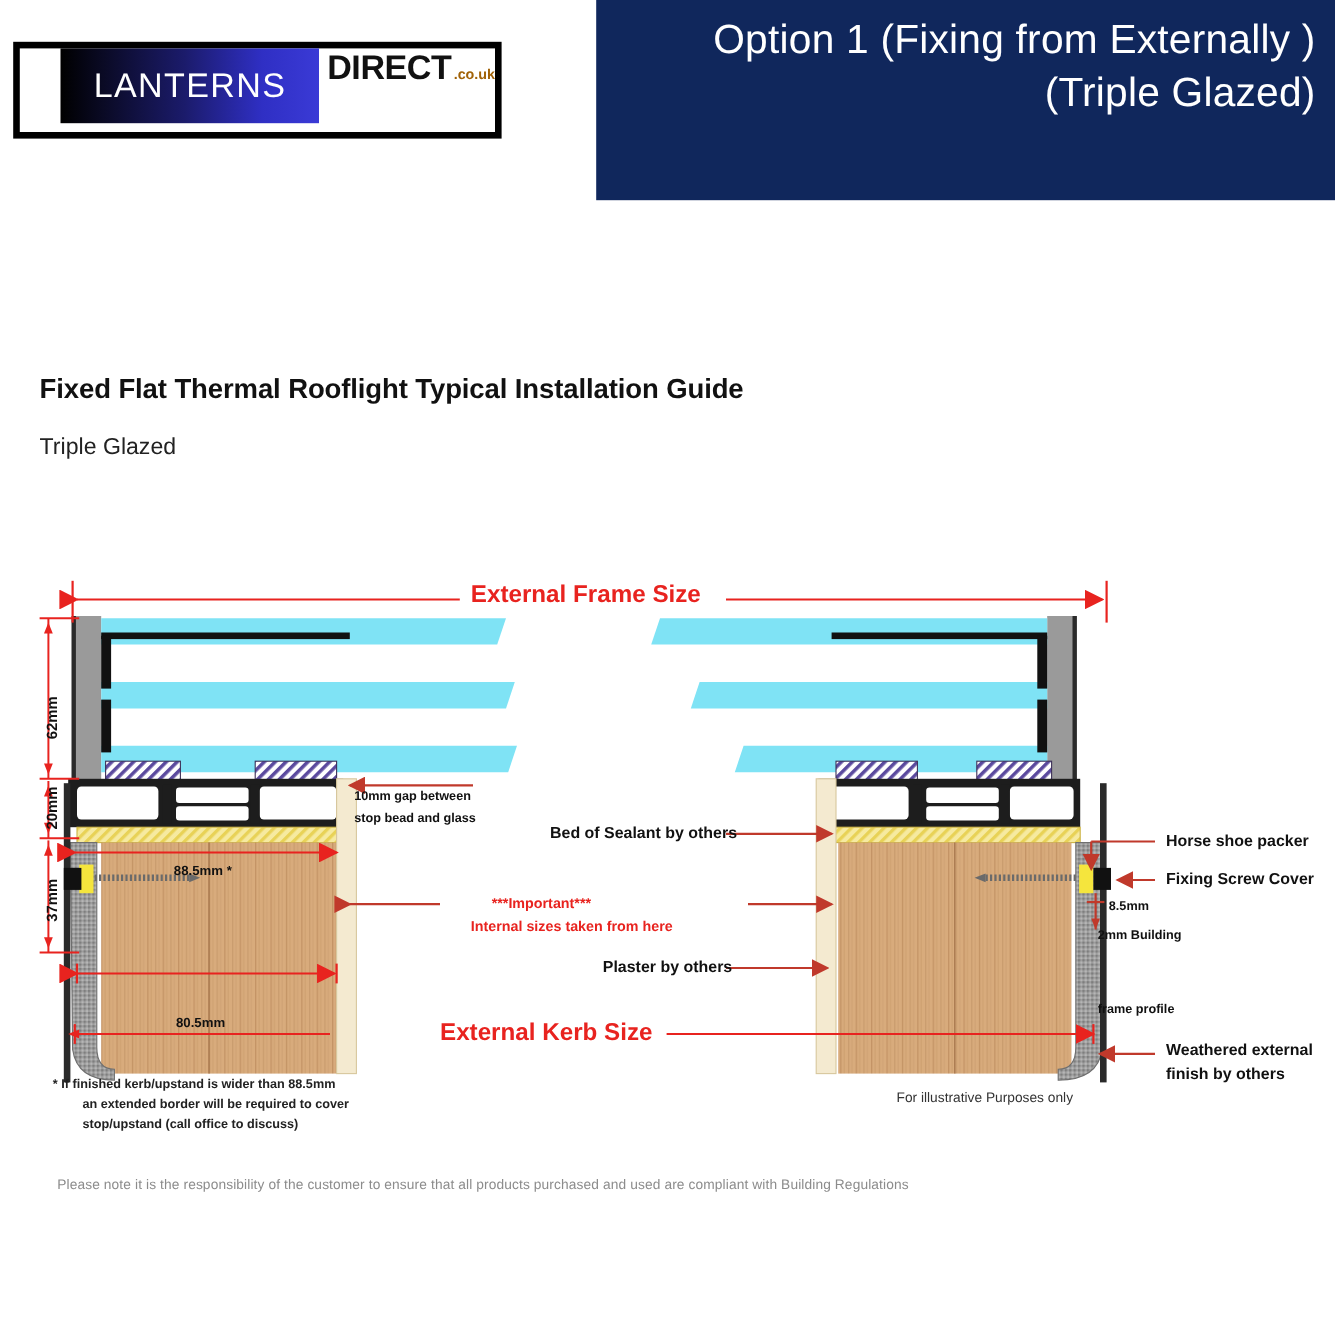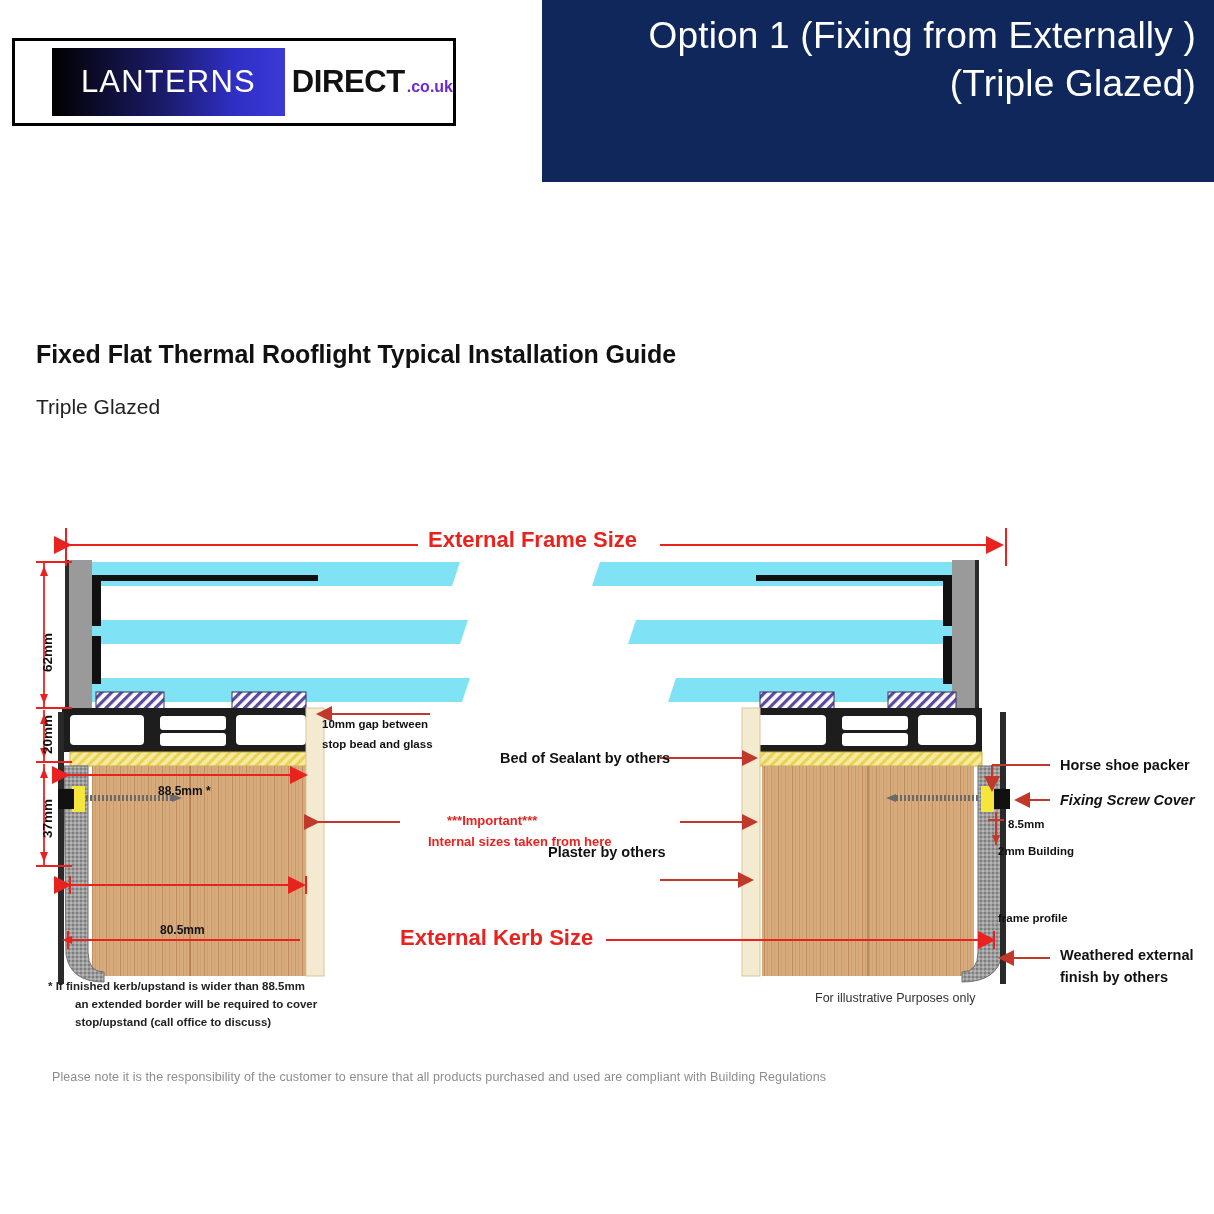--- a/index.html
+++ b/index.html
@@ -5,35 +5,35 @@
   html,body{margin:0;padding:0;}
   body{
     width:1214px;height:1214px;background:#ffffff;
     font-family:"Liberation Sans", sans-serif;
     position:relative;overflow:hidden;
   }
   
   #header-bar{position:absolute;left:0;top:0;width:1214px;height:185px;}
   #logo-box{
     position:absolute;left:12px;top:38px;width:444px;height:88px;
-    border:3px solid #000000;background:#fff;box-sizing:border-box;
-    display:flex;align-items:center;padding-left:29px;
+    border:6px solid #000000;background:#fff;box-sizing:border-box;
+    display:flex;padding-left:29px;
   }
   #logo-grad{
     width:243px;height:68px;margin-left:8px;
     background:linear-gradient(90deg,#000000 0%, #0b0b28 18%, #1b1b6b 48%, #2f2fc4 78%, #3a3ad6 100%);
     display:flex;align-items:center;justify-content:center;
   }
   #logo-lanterns{
     color:#ffffff;font-size:31px;letter-spacing:1.2px;
     font-family:"Liberation Sans", sans-serif;font-weight:400;
   }
   #logo-right{display:flex;align-items:baseline;margin-left:7px;}
   #logo-direct{color:#111;font-size:31px;font-weight:bold;letter-spacing:-.4px;}
-  #logo-couk{color:#6d28d9;font-size:16px;font-weight:bold;margin-left:2px;}
+  #logo-couk{color:#a16207;font-size:13px;font-weight:bold;margin-left:2px;}
 
   #title-banner{
     position:absolute;left:542px;top:0;width:672px;height:182px;
     background:#10275c;box-sizing:border-box;
     padding:12px 18px 0 20px;text-align:right;
   }
   #title-banner div{
     color:#ffffff;font-size:37px;line-height:1.30;
     font-family:"Liberation Sans", sans-serif;font-weight:400;
     letter-spacing:.2px;white-space:nowrap;
@@ -288,24 +288,24 @@
 <div class="dtext lbl-blk-sm" style="left:1008px;top:818px;">8.5mm</div>
 
 <div class="dtext lbl-blk-sm" style="left:322px;top:718px;">10mm gap between</div>
 <div class="dtext lbl-blk-sm" style="left:322px;top:738px;">stop bead and glass</div>
 
 <div class="dtext lbl-blk" style="left:500px;top:750px;">Bed of Sealant by others</div>
 
 <div class="dtext lbl-red-sm" style="left:447px;top:813px;">***Important***</div>
 <div class="dtext lbl-red-sm" style="left:428px;top:834px;">Internal sizes taken from here</div>
 
-<div class="dtext lbl-blk" style="left:548px;top:844px;">Plaster by others</div>
+<div class="dtext lbl-blk" style="left:548px;top:872px;">Plaster by others</div>
 
 <div class="dtext lbl-blk" style="left:1060px;top:757px;">Horse shoe packer</div>
-<div class="dtext lbl-blk" style="left:1060px;top:792px;font-style:italic;">Fixing Screw Cover</div>
+<div class="dtext lbl-blk" style="left:1060px;top:792px;">Fixing Screw Cover</div>
 
 <div class="dtext lbl-blk-sm" style="left:998px;top:845px;">2mm Building</div>
 <div class="dtext lbl-blk-sm" style="left:998px;top:912px;">frame profile</div>
 
 <div class="dtext lbl-blk" style="left:1060px;top:947px;">Weathered external</div>
 <div class="dtext lbl-blk" style="left:1060px;top:969px;">finish by others</div>
 
 <div class="dtext lbl-note" style="left:48px;top:978px;">* If finished kerb/upstand is wider than 88.5mm</div>
 <div class="dtext lbl-note" style="left:75px;top:996px;">an extended border will be required to cover</div>
 <div class="dtext lbl-note" style="left:75px;top:1014px;">stop/upstand (call office to discuss)</div>

